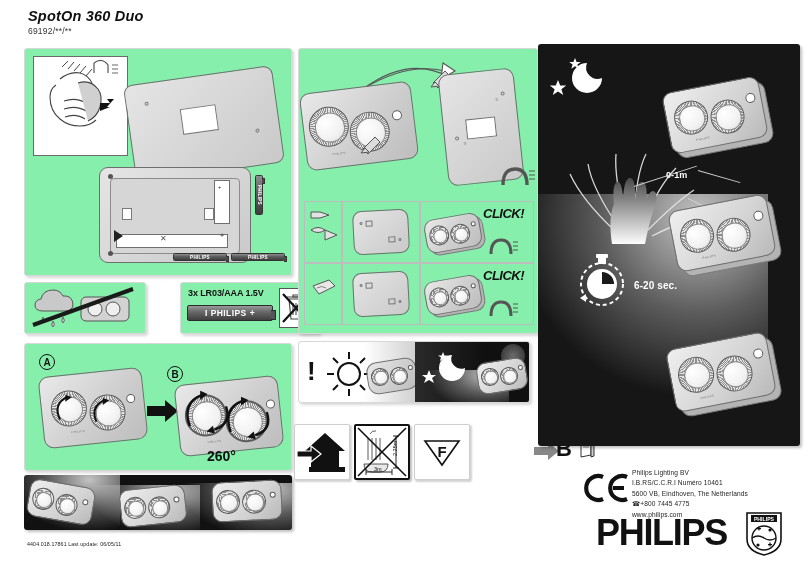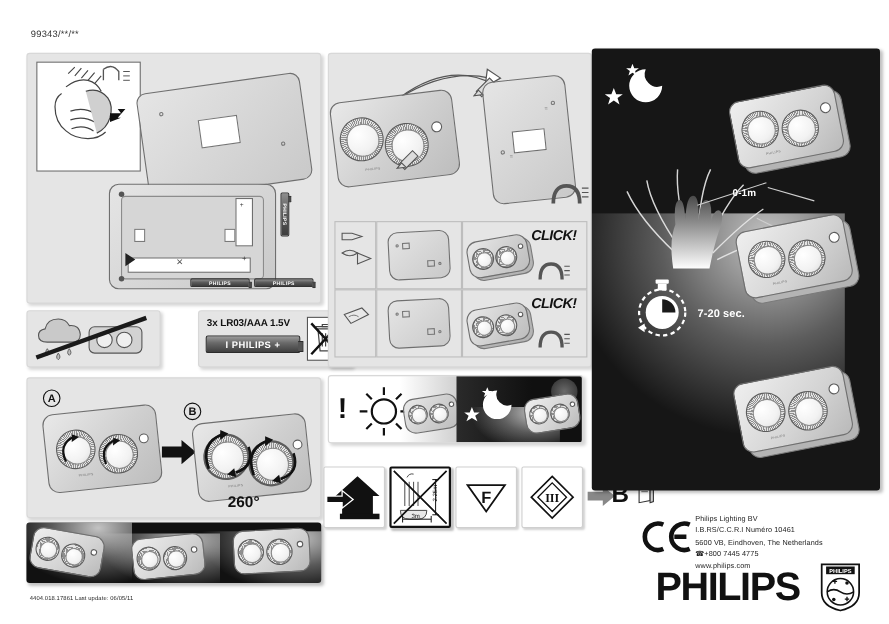--- a/index.html
+++ b/index.html
@@ -21,21 +21,21 @@
     letter-spacing: .2px; color: #111;
   }
   .model {
     position: absolute; left: 28px; top: 26px;
     font-size: 8.5px; color: #333; letter-spacing: .2px;
   }
 
   
   .panel {
     position: absolute;
-    background: #e5e5e5;
+    background: #86efac;
     border: 1px solid #d8d8d8;
     border-radius: 3px;
     box-shadow: 2px 2px 3px rgba(0,0,0,.16);
     overflow: hidden;
   }
   .dark {
     background: #161616;
     border: none;
     box-shadow: 2px 2px 3px rgba(0,0,0,.25);
   }
@@ -187,21 +187,22 @@
   }
   .shield{
     position:absolute; left:744px; top:511px; width:40px; height:46px;
   }
 </style>
 </head>
 <body>
 
 <div class="page">
 
-  <div class="model">99343/**/**</div>
+  <div class="title">SpotOn 360 Duo</div>
+  <div class="model">69192/**/**</div>
 
   <div class="panel" id="p1">
 
     <div id="p1-inset">
       <svg width="95" height="100" viewBox="0 0 95 100">
         <g fill="none" stroke="#444" stroke-width="1.1">
           <path d="M28 10 L34 4 M34 12 L40 5 M40 14 L46 7 M46 16 L52 9 M52 19 L58 12" stroke-width="1"></path>
           <path d="M22 28 q-6 4 -6 12 q0 14 10 22 q8 7 20 7 q10 0 16 -6" fill="#fff"></path>
           <path d="M26 22 q10 -8 20 -6 q8 2 12 10" fill="#fff"></path>
           <path d="M30 44 q12 -4 22 2 M30 52 q12 -4 22 2 M31 60 q11 -4 20 2"></path>
@@ -530,27 +531,20 @@
     </svg>
   </div>
 
   <div class="symbox" id="s3">
     <svg width="54" height="54" viewBox="0 0 54 54">
       <path d="M10 16 h34 l-17 24 z" fill="none" stroke="#111" stroke-width="1.6"></path>
       <text x="27" y="32" text-anchor="middle" font-size="15" font-weight="700" fill="#111" font-family="Liberation Sans, sans-serif">F</text>
     </svg>
   </div>
 
-  <div class="symbox" id="s4">
-    <svg width="54" height="54" viewBox="0 0 54 54">
-      <path d="M27 8 L46 27 L27 46 L8 27 z" fill="none" stroke="#111" stroke-width="1.5"></path>
-      <path d="M27 14 L40 27 L27 40 L14 27 z" fill="none" stroke="#111" stroke-width="1.2"></path>
-      <text x="27" y="31" text-anchor="middle" font-size="11" font-weight="600" fill="#111" font-family="Liberation Serif, serif">III</text>
-    </svg>
-  </div>
 
   <svg style="position:absolute;left:534px;top:442px;" width="26" height="18">
     <path d="M0 5 h14 v-5 l11 9 l-11 9 v-5 h-14z" fill="#888"></path>
   </svg>
   <div class="bee">B</div>
 
   <svg style="position:absolute;left:578px;top:432px;" width="18" height="26">
     <path d="M3 3 l10 -2 v22 l-10 2 z" fill="#fff" stroke="#333" stroke-width="1"></path>
     <path d="M13 1 l3 3 v20 l-3 1z" fill="#cfcfcf" stroke="#333" stroke-width="1"></path>
     <g stroke="#555" stroke-width=".8">
@@ -613,21 +607,21 @@
 
     <svg style="position:absolute;left:36px;top:206px;" width="56" height="60">
       <circle cx="28" cy="34" r="21" fill="none" stroke="#fff" stroke-width="2" stroke-dasharray="4 3"></circle>
       <circle cx="28" cy="34" r="15" fill="#fff"></circle>
       <path d="M28 34 L28 22 A12 12 0 0 1 40 34 z" fill="#1a1a1a"></path>
       <rect x="24" y="8" width="8" height="6" fill="#fff"></rect>
       <rect x="22" y="4" width="12" height="4" rx="1" fill="#fff"></rect>
       <path d="M6 48 l6 -4 v8z" fill="#fff"></path>
     </svg>
 
-    <div class="lbl-w" style="left:96px; top:236px; font-size:10px;">7-20 sec.</div>
+    <div class="lbl-w" style="left:96px; top:236px; font-size:10px;">6-20 sec.</div>
 
     <div class="device" style="left:132px; top:296px; width:102px; height:64px; transform:rotate(-11deg);">
       <div class="dev-shadow"></div>
       <div class="dev-body dk"></div>
       <div class="knob" style="left:8px; top:12px; width:36px; height:36px;"></div>
       <div class="knob" style="left:46px; top:18px; width:36px; height:36px;"></div>
       <div class="led" style="left:86px; top:16px; width:10px; height:10px;"></div>
       <div class="brandtiny" style="left:26px; top:52px;">PHILIPS</div>
     </div>
   </div>

